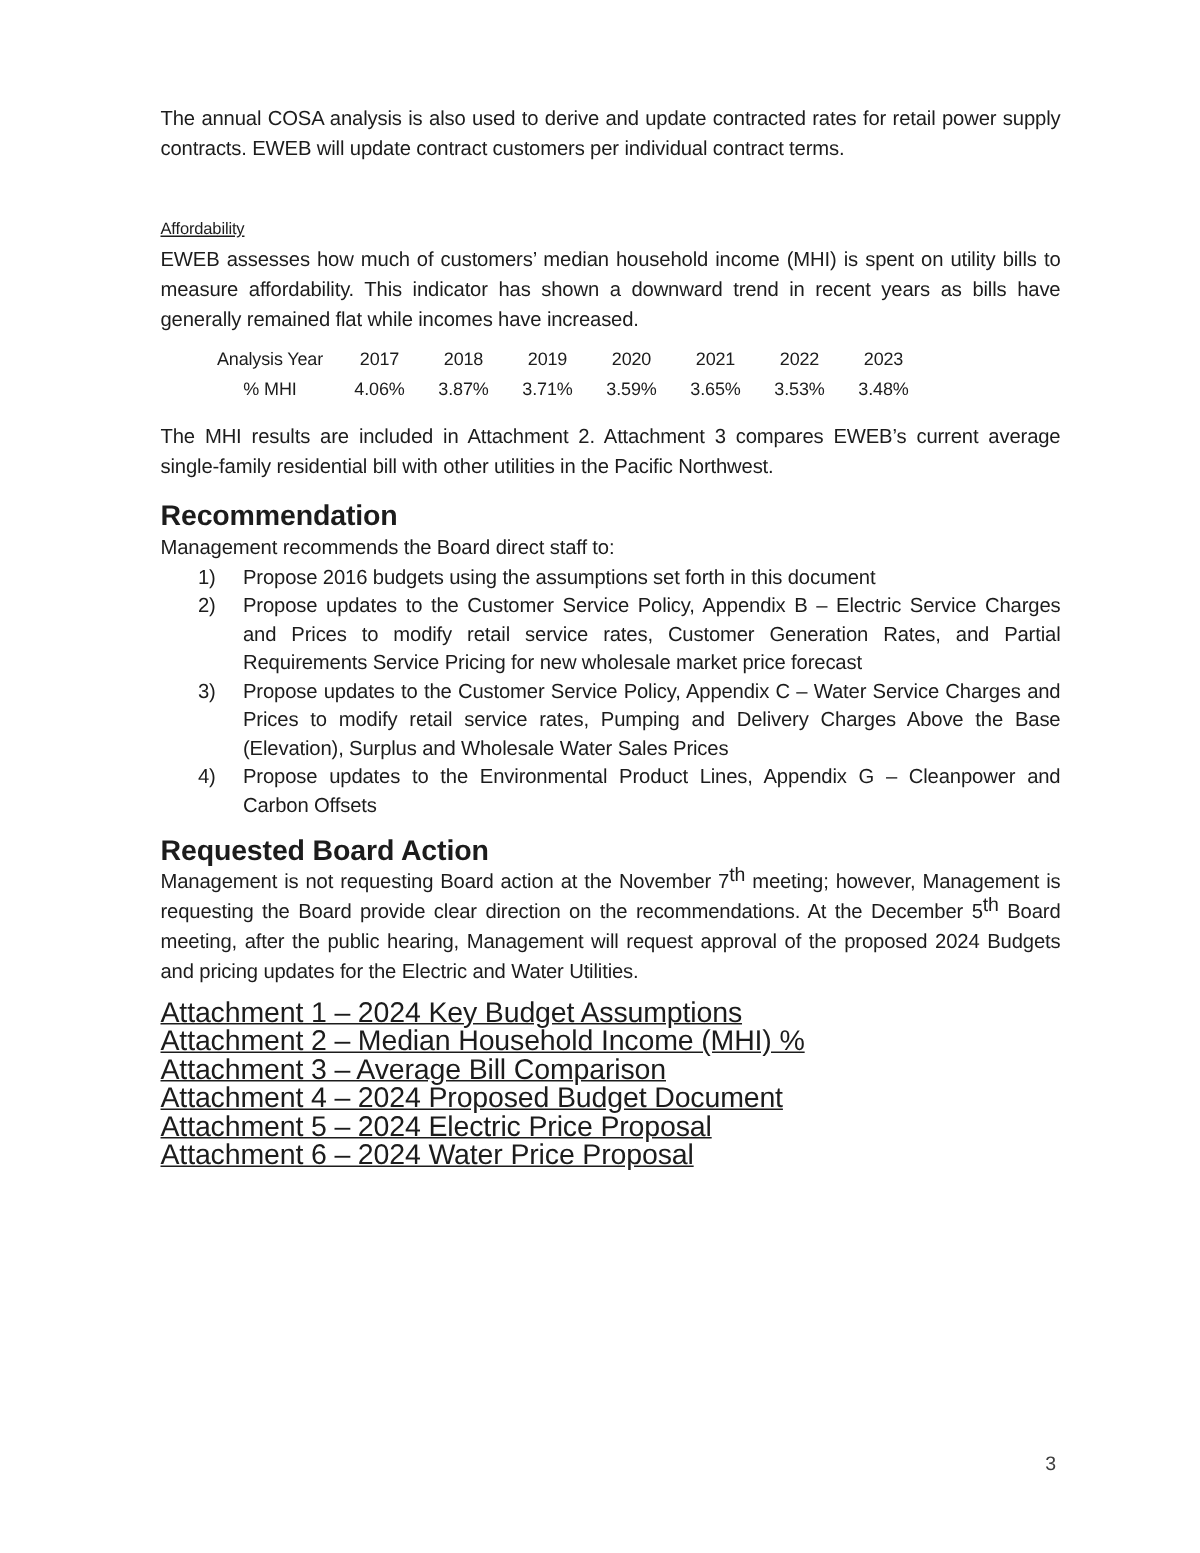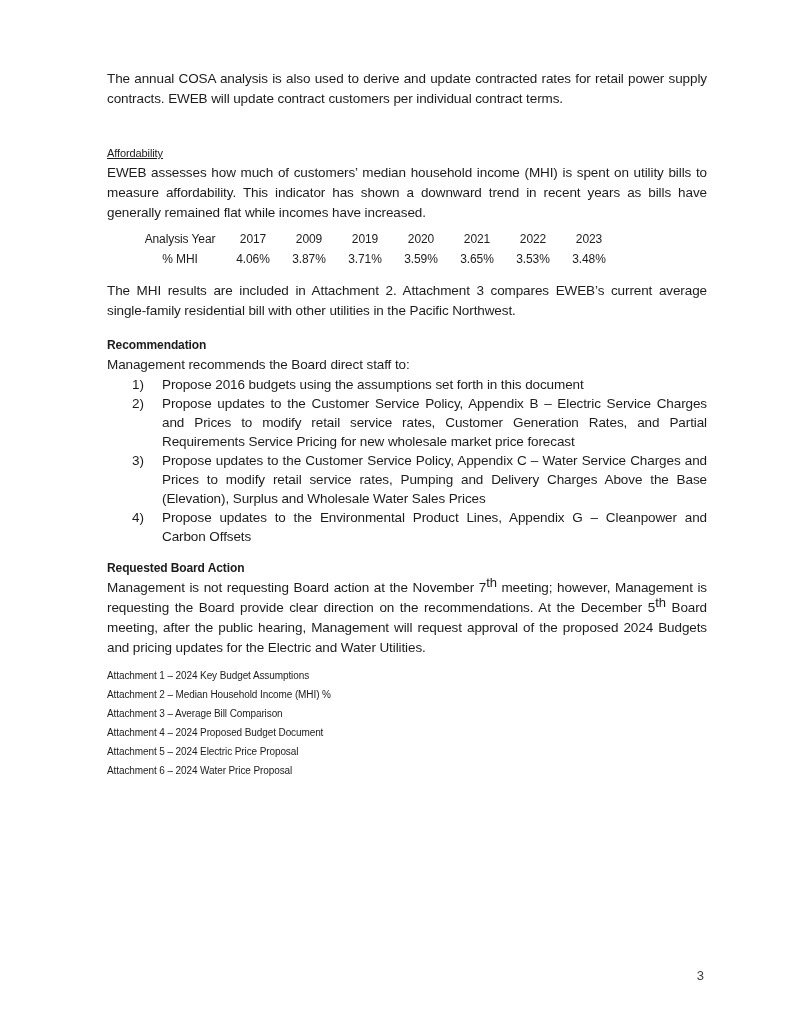--- a/index.html
+++ b/index.html
@@ -29,21 +29,21 @@
   }
   .section-heading-underlined {
     margin: 34px 0 0 0;
     font-size: 11px;
     line-height: 20px;
     font-weight: normal;
     text-decoration: underline;
   }
   .section-heading-bold {
     margin: 0;
-    font-size: 12px;
+    font-size: 19px;
     line-height: 20px;
     font-weight: bold;
   }
   .mhi-table {
     margin: 6px 0 0 28px;
     font-size: 12px;
     line-height: 20px;
   }
   .mhi-row {
     display: flex;
@@ -80,22 +80,23 @@
     font-size: 13px;
     line-height: 0;
     vertical-align: baseline;
     position: relative;
     top: -5px;
   }
   .attachments {
     margin-top: 8px;
   }
   .attachment-line {
-    font-size: 10px;
+    font-size: 19px;
     line-height: 19px;
+    text-decoration: underline;
   }
   .page-number {
     position: absolute;
     right: 96px;
     top: 968px;
     font-size: 13px;
     color: #3d3d3d;
   }
 </style>
 </head>
@@ -106,21 +107,21 @@
 
     <p class="para">The annual COSA analysis is also used to derive and update contracted rates for retail power supply contracts. EWEB will update contract customers per individual contract terms.</p>
 
     <h3 class="section-heading-underlined">Affordability</h3>
     <p class="para">EWEB assesses how much of customers’ median household income (MHI) is spent on utility bills to measure affordability. This indicator has shown a downward trend in recent years as bills have generally remained flat while incomes have increased.</p>
 
     <div class="mhi-table">
       <div class="mhi-row">
         <div class="mhi-label-cell">Analysis Year</div>
         <div class="mhi-cell">2017</div>
-        <div class="mhi-cell">2009</div>
+        <div class="mhi-cell">2018</div>
         <div class="mhi-cell">2019</div>
         <div class="mhi-cell">2020</div>
         <div class="mhi-cell">2021</div>
         <div class="mhi-cell">2022</div>
         <div class="mhi-cell">2023</div>
       </div>
       <div class="mhi-row">
         <div class="mhi-label-cell">% MHI</div>
         <div class="mhi-cell">4.06%</div>
         <div class="mhi-cell">3.87%</div>

